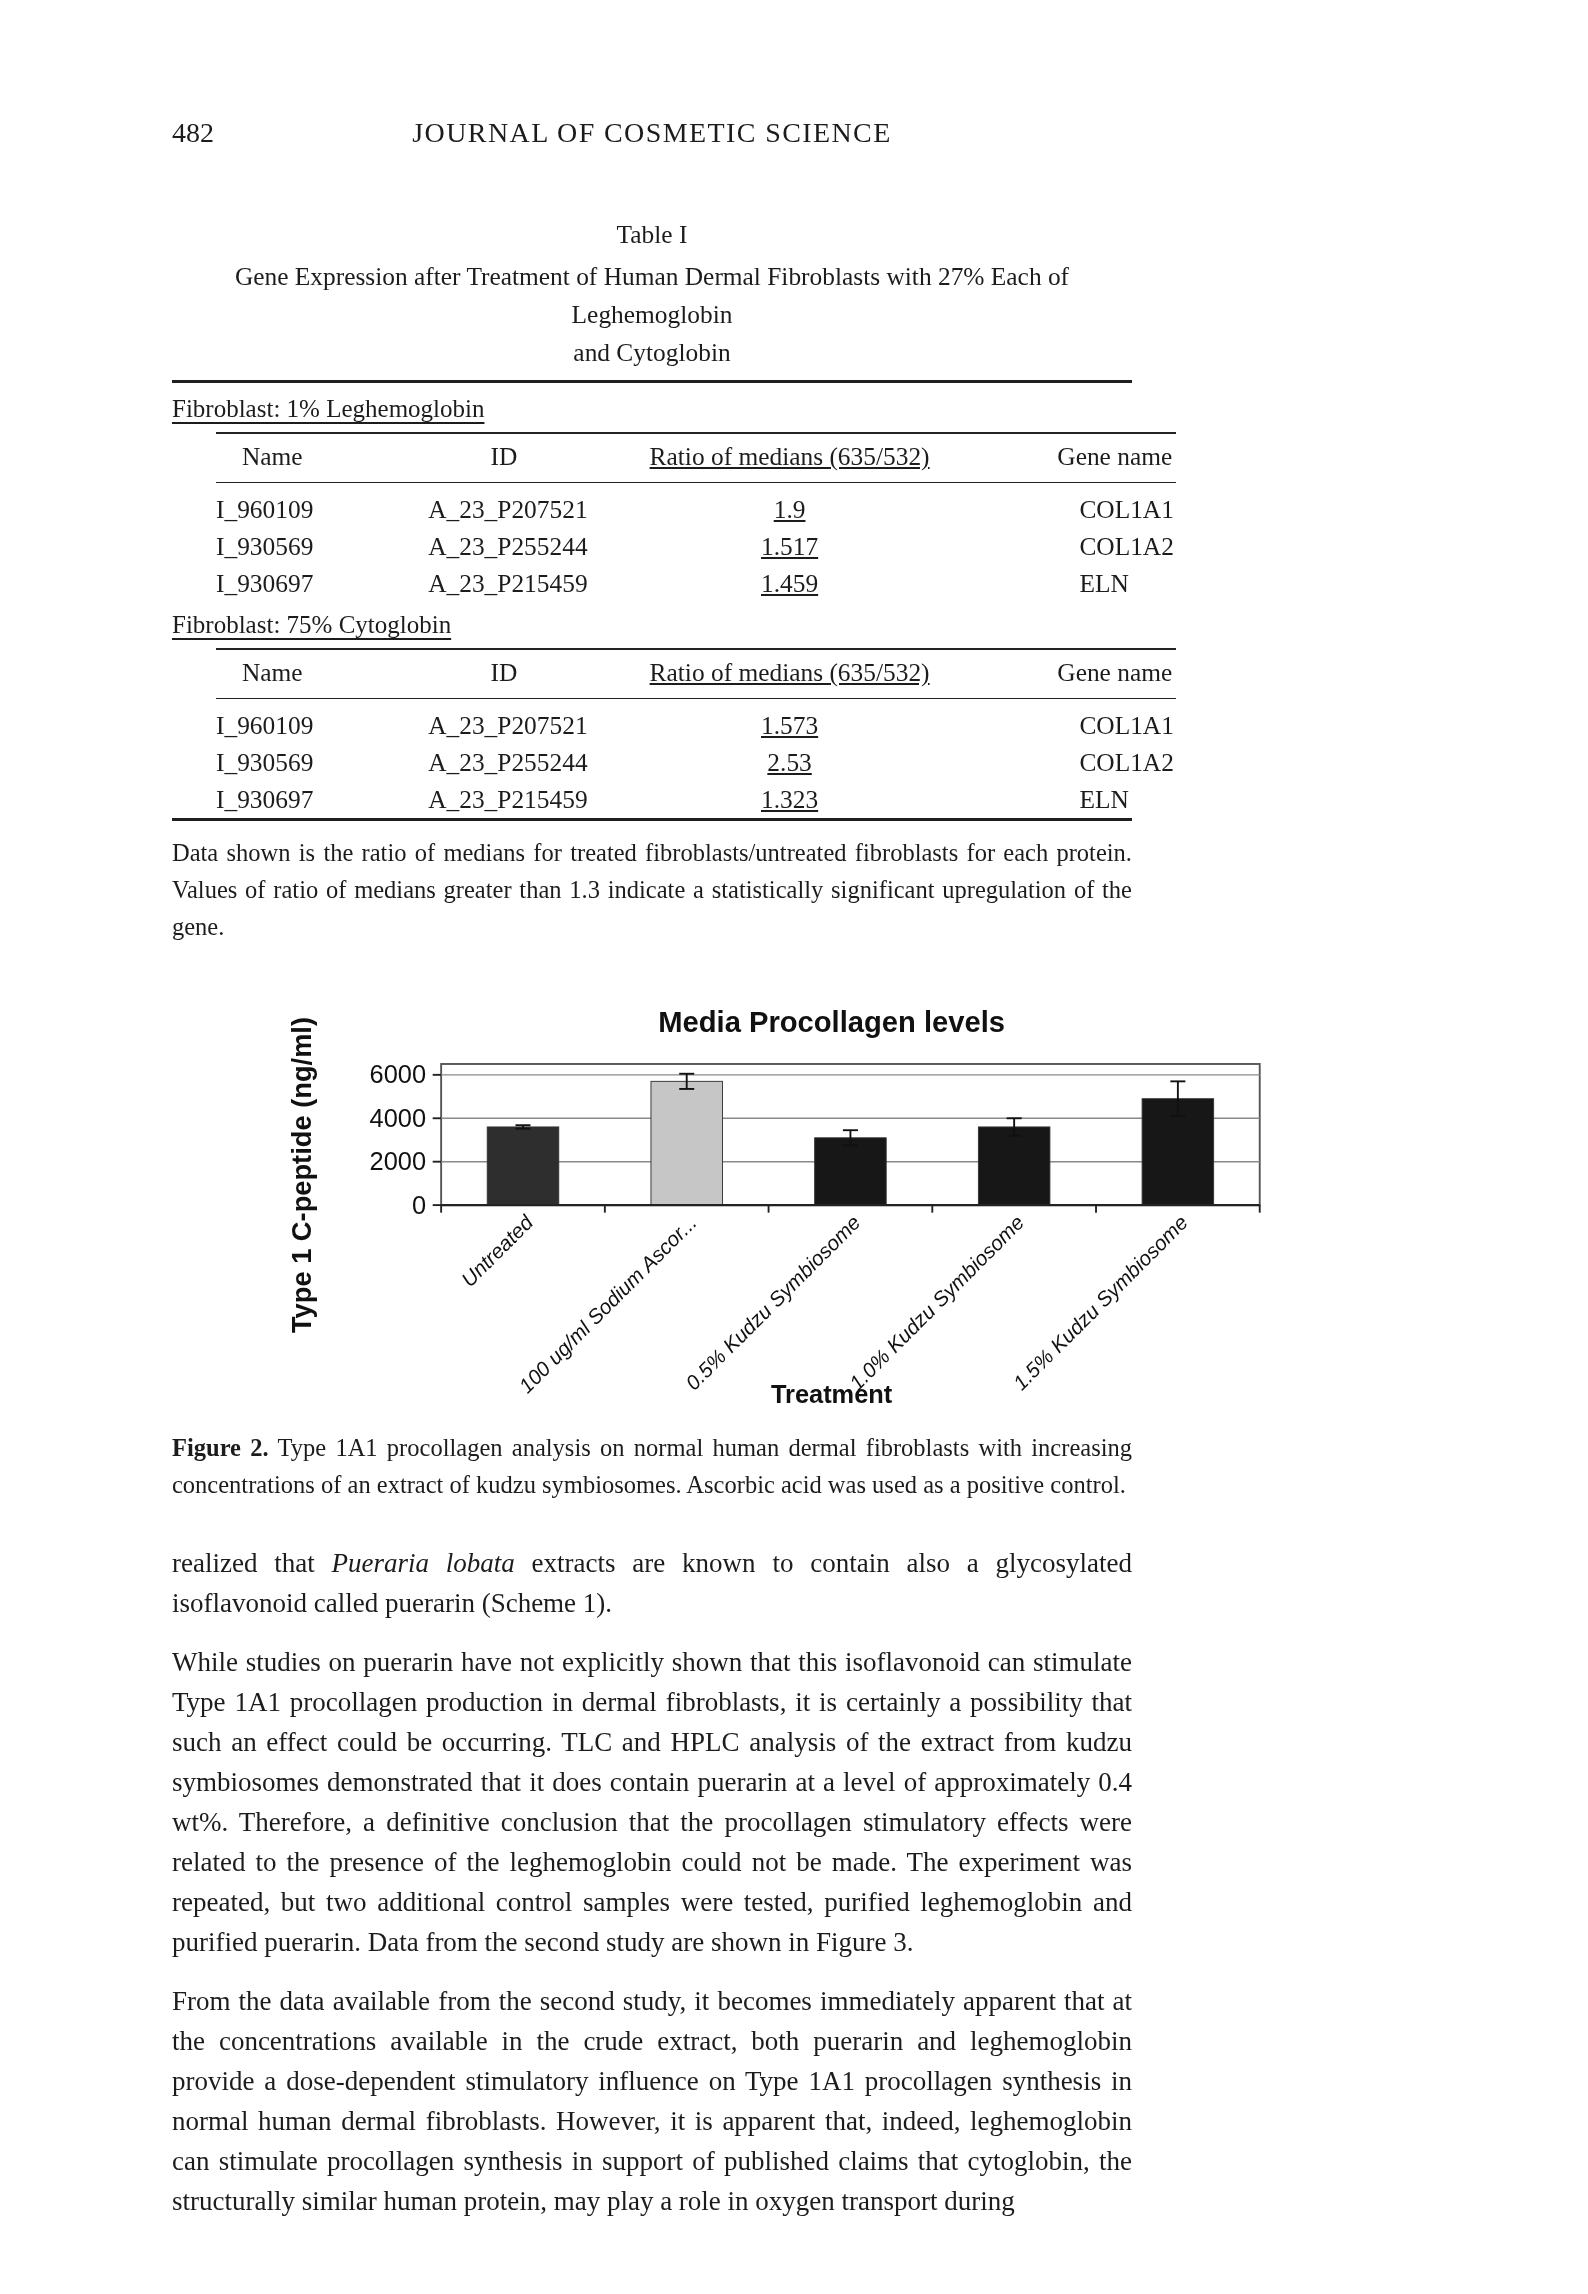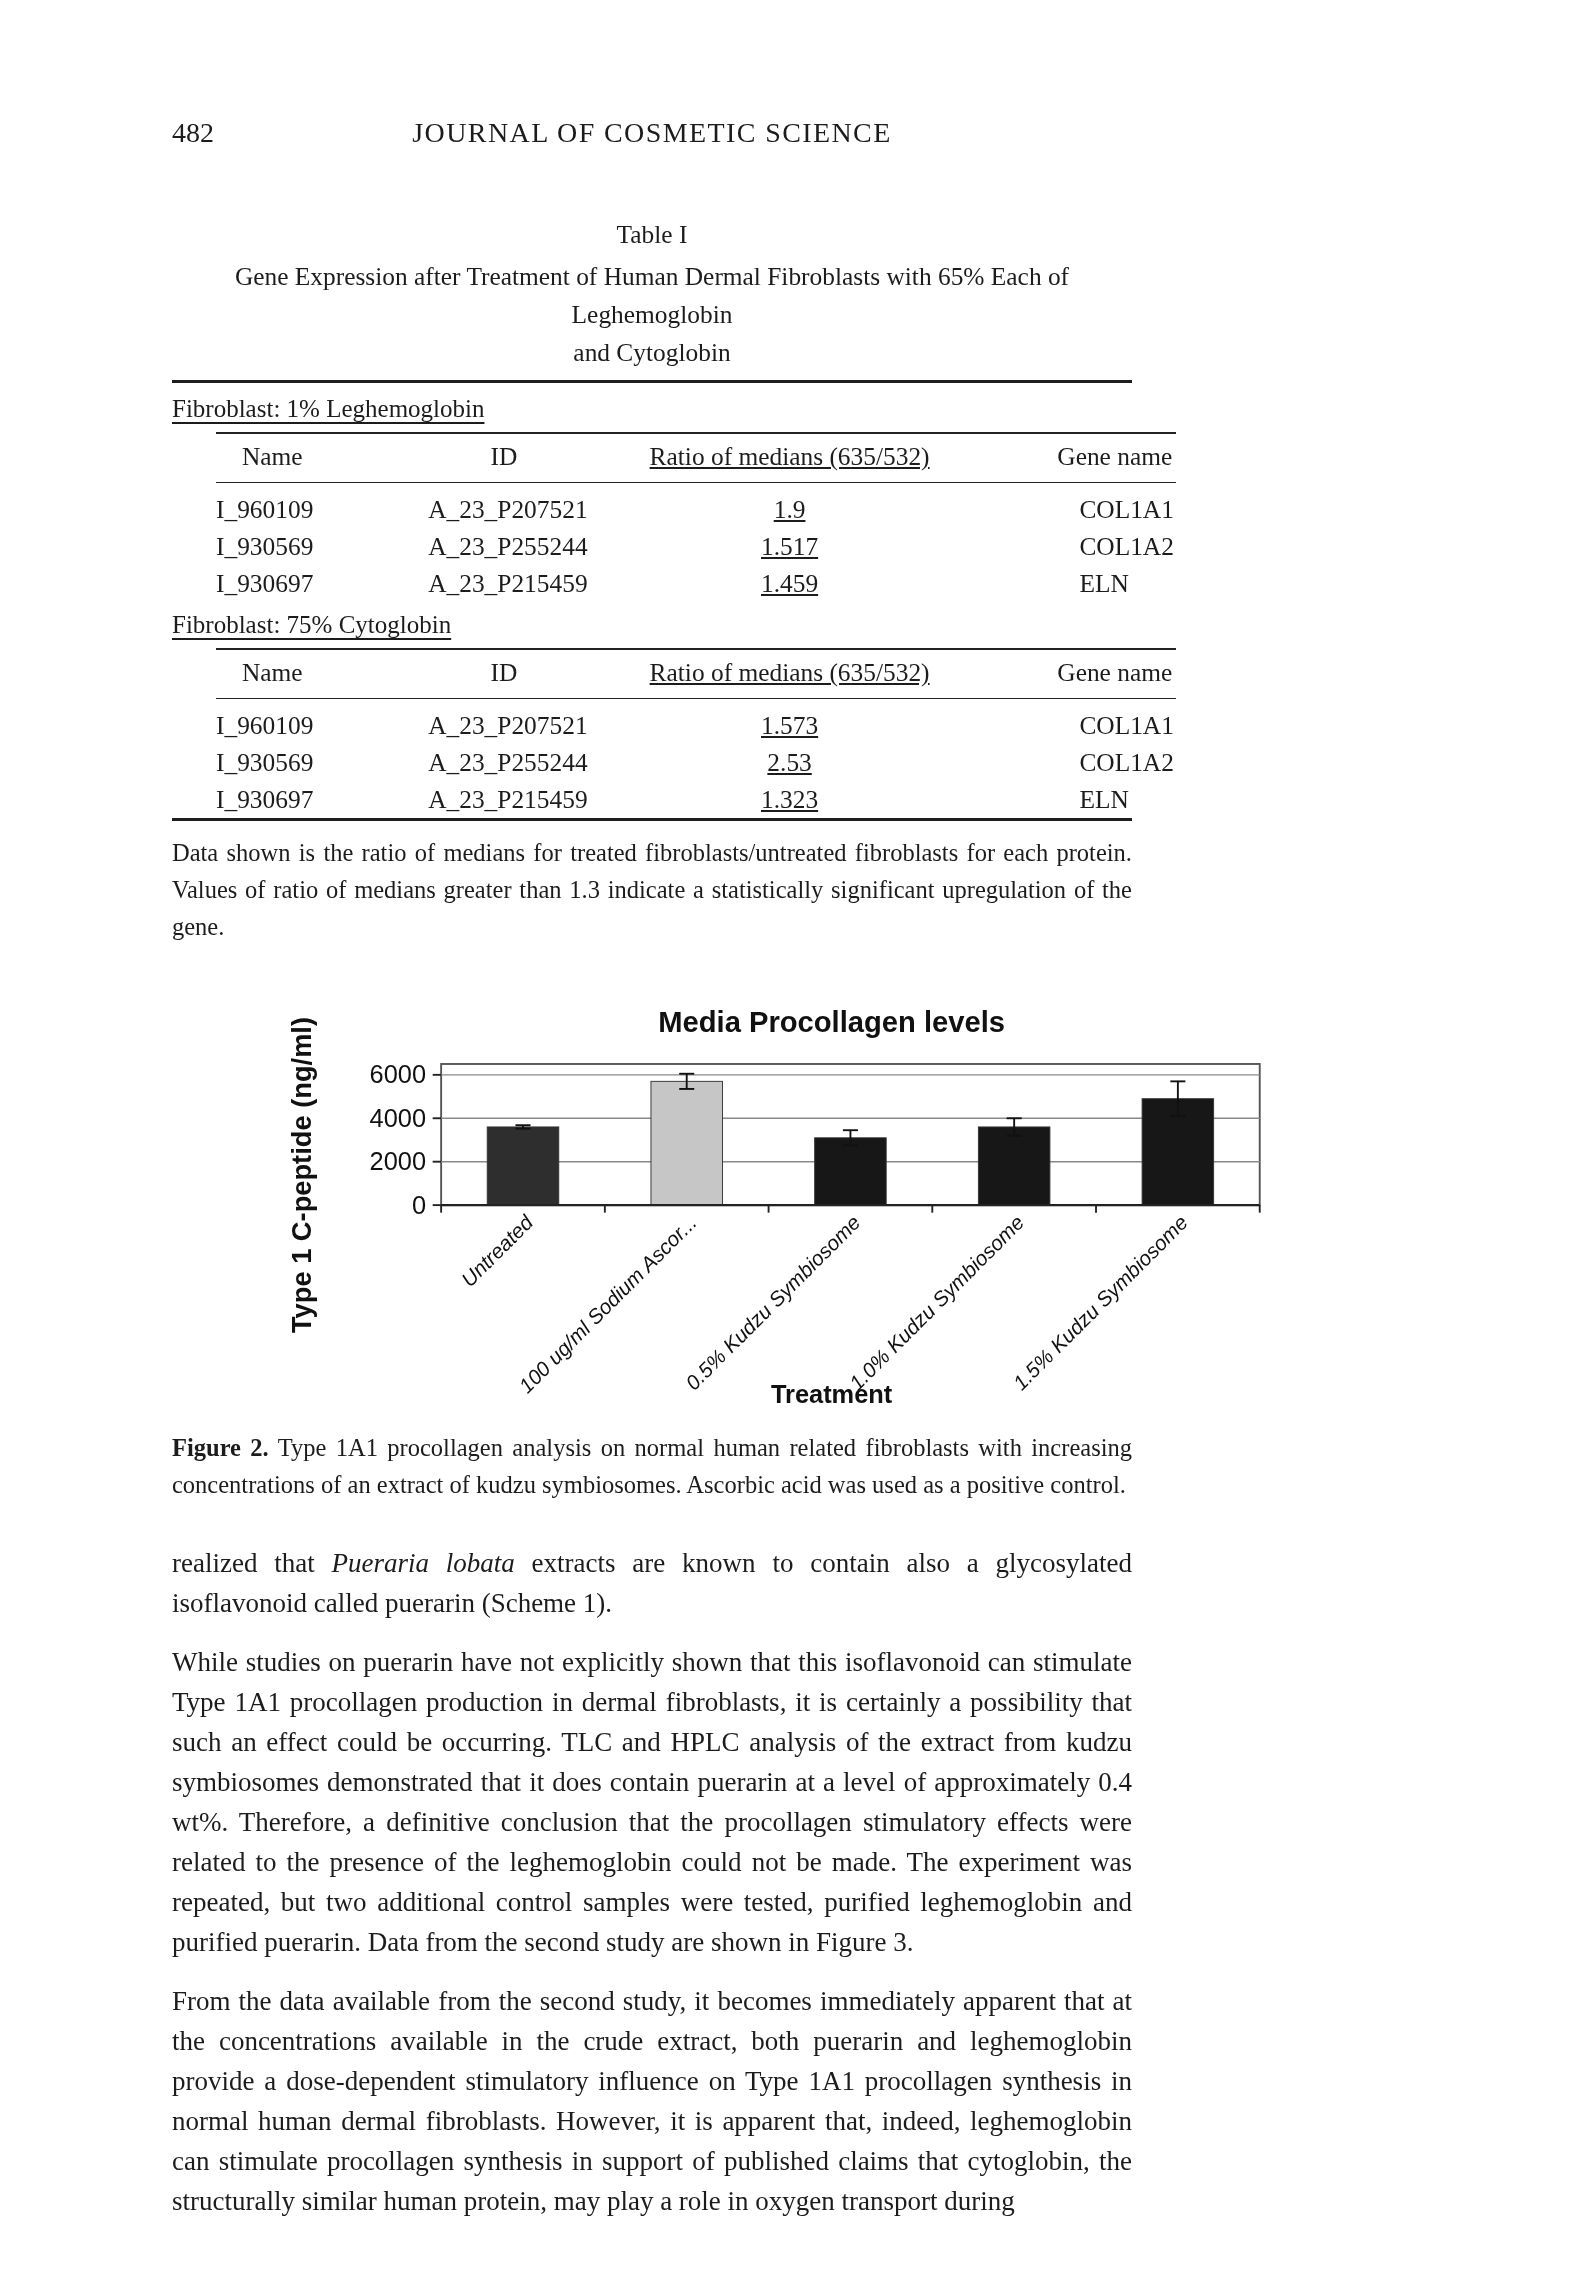--- a/index.html
+++ b/index.html
@@ -54,21 +54,21 @@
 
 <div class="page">
 
   <header class="page-header">
     <span class="page-num">482</span>
     <span class="journal-title">JOURNAL OF COSMETIC SCIENCE</span>
   </header>
 
   <section class="table-block">
     <div class="table-title">Table I</div>
-    <div class="table-caption-line">Gene Expression after Treatment of Human Dermal Fibroblasts with 65% Each of Leghemoglobin</div>
+    <div class="table-caption-line">Gene Expression after Treatment of Human Dermal Fibroblasts with 27% Each of Leghemoglobin</div>
     <div class="table-caption-line">and Cytoglobin</div>
     <div class="rule-thick"></div>
 
     <div class="tsection">
       <div class="tsection-label">Fibroblast: 1% Leghemoglobin</div>
       <table>
         <colgroup>
             <col class="c1">
             <col class="c2">
             <col class="c3">
@@ -195,21 +195,21 @@
         <line x1="866" x2="866" y1="218" y2="226" stroke="#222222" stroke-width="2"></line>
         <line x1="1040" x2="1040" y1="218" y2="226" stroke="#222222" stroke-width="2"></line>
         <line x1="170" x2="1040" y1="218" y2="218" stroke="#222222" stroke-width="2.5"></line>
         <text x="585" y="34" text-anchor="middle" class="ctitle">Media Procollagen levels</text>
         <text transform="translate(32,186) rotate(-90)" text-anchor="middle" class="cylabel">Type 1 C-peptide (ng/ml)</text>
         <text x="585" y="428" text-anchor="middle" class="cxlabel">Treatment</text>
       </svg>
   </figure>
 
   <div class="fig-caption">
-    <span class="fig-label">Figure 2.</span><span> Type 1A1 procollagen analysis on normal human related fibroblasts with increasing concentrations of an extract of kudzu symbiosomes. Ascorbic acid was used as a positive control.</span>
+    <span class="fig-label">Figure 2.</span><span> Type 1A1 procollagen analysis on normal human dermal fibroblasts with increasing concentrations of an extract of kudzu symbiosomes. Ascorbic acid was used as a positive control.</span>
   </div>
 
   <section class="body-text">
     <p><span>realized that </span><em>Pueraria lobata</em><span> extracts are known to contain also a glycosylated isoflavonoid called puerarin (Scheme 1).</span></p>
     <p>While studies on puerarin have not explicitly shown that this isoflavonoid can stimulate Type 1A1 procollagen production in dermal fibroblasts, it is certainly a possibility that such an effect could be occurring. TLC and HPLC analysis of the extract from kudzu symbiosomes demonstrated that it does contain puerarin at a level of approximately 0.4 wt%. Therefore, a definitive conclusion that the procollagen stimulatory effects were related to the presence of the leghemoglobin could not be made. The experiment was repeated, but two additional control samples were tested, purified leghemoglobin and purified puerarin. Data from the second study are shown in Figure 3.</p>
     <p>From the data available from the second study, it becomes immediately apparent that at the concentrations available in the crude extract, both puerarin and leghemoglobin provide a dose-dependent stimulatory influence on Type 1A1 procollagen synthesis in normal human dermal fibroblasts. However, it is apparent that, indeed, leghemoglobin can stimulate procollagen synthesis in support of published claims that cytoglobin, the structurally similar human protein, may play a role in oxygen transport during</p>
   </section>
 
 </div>
 

